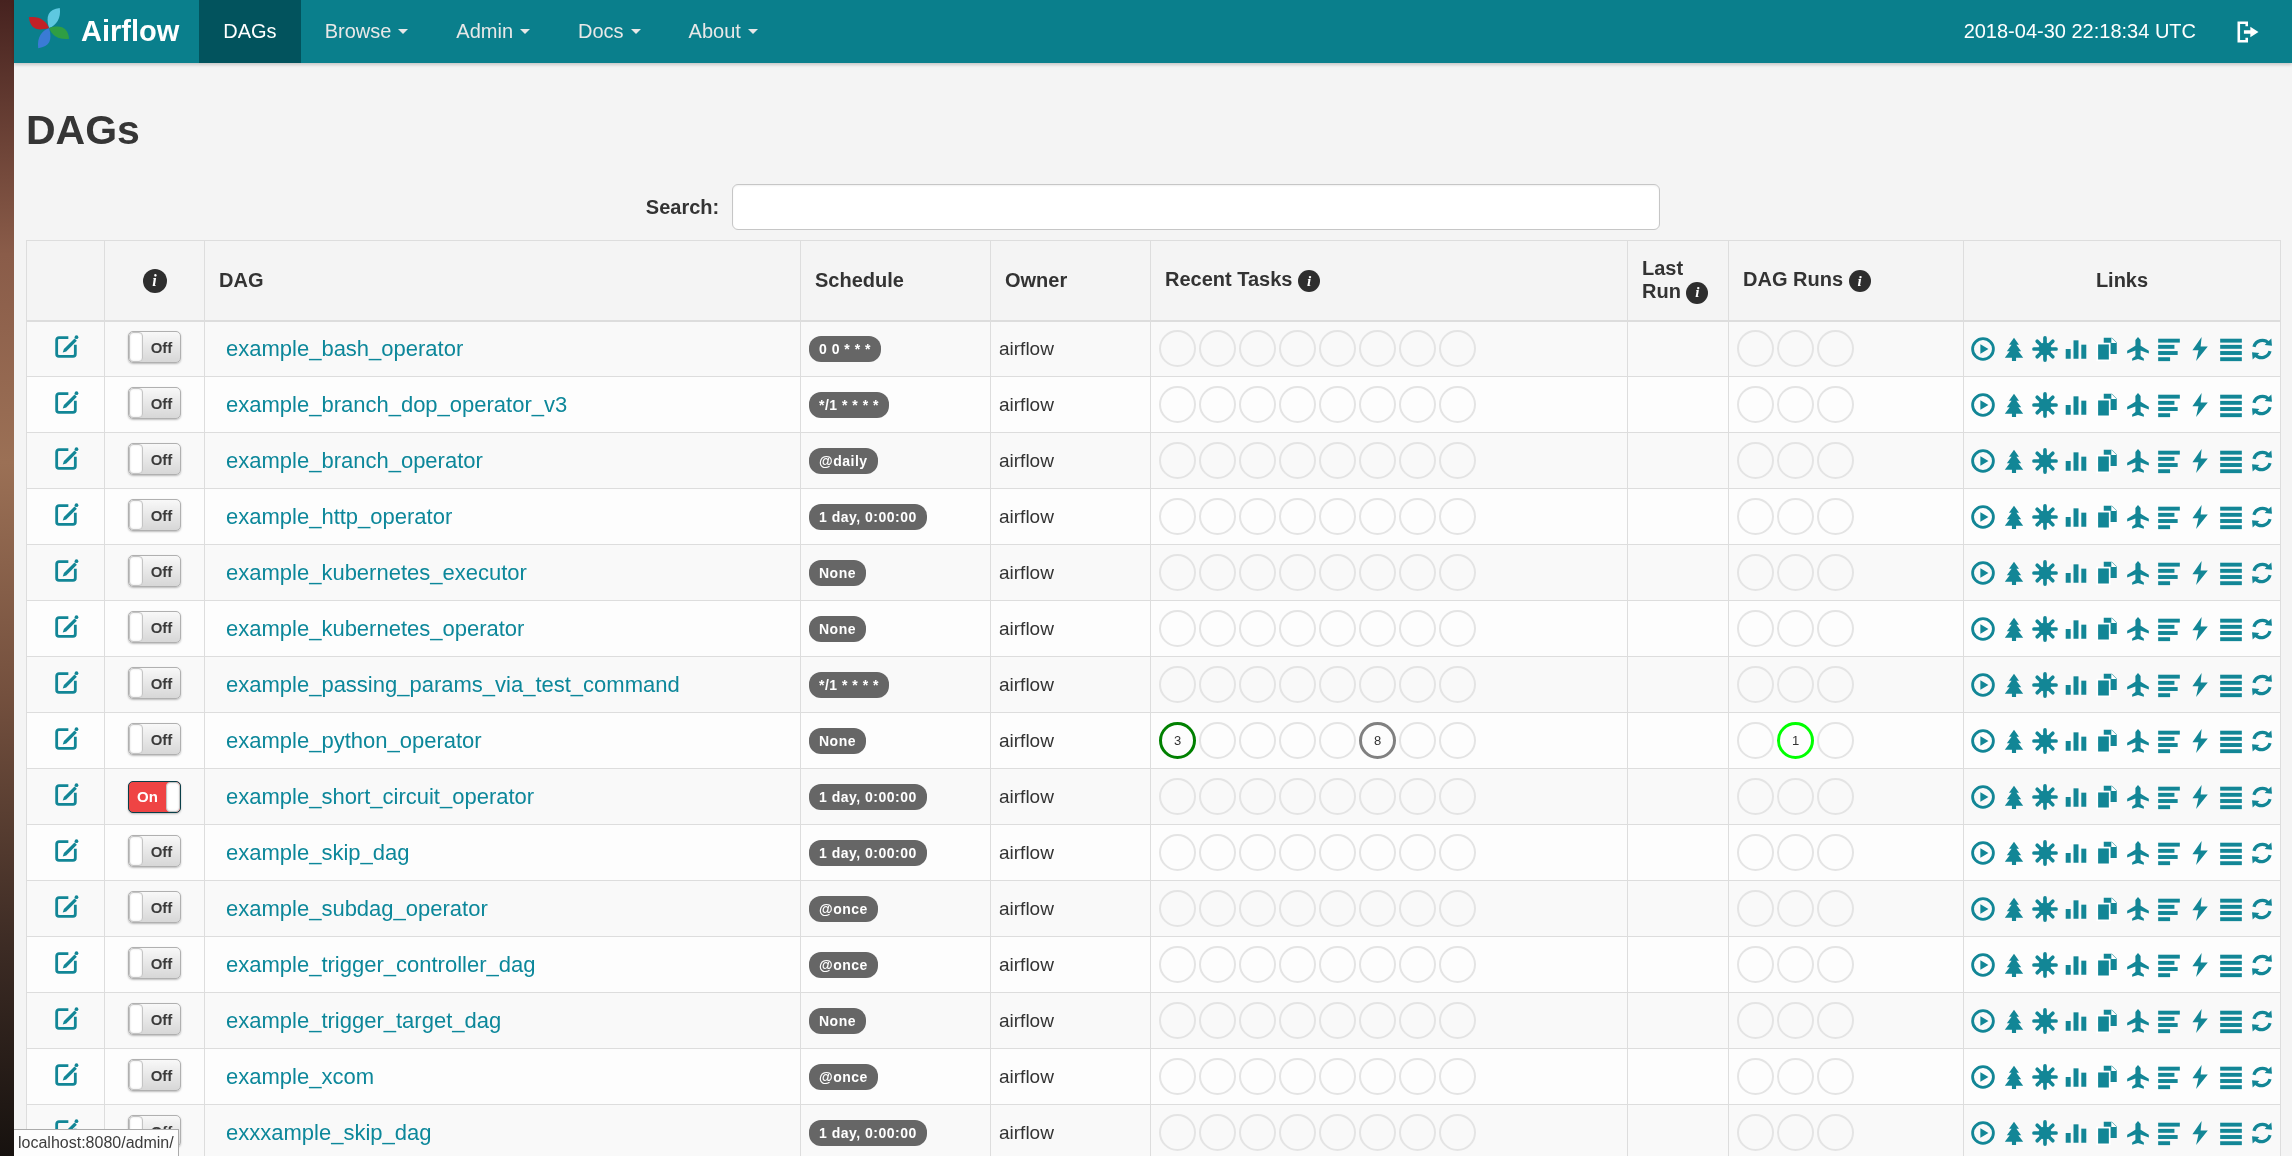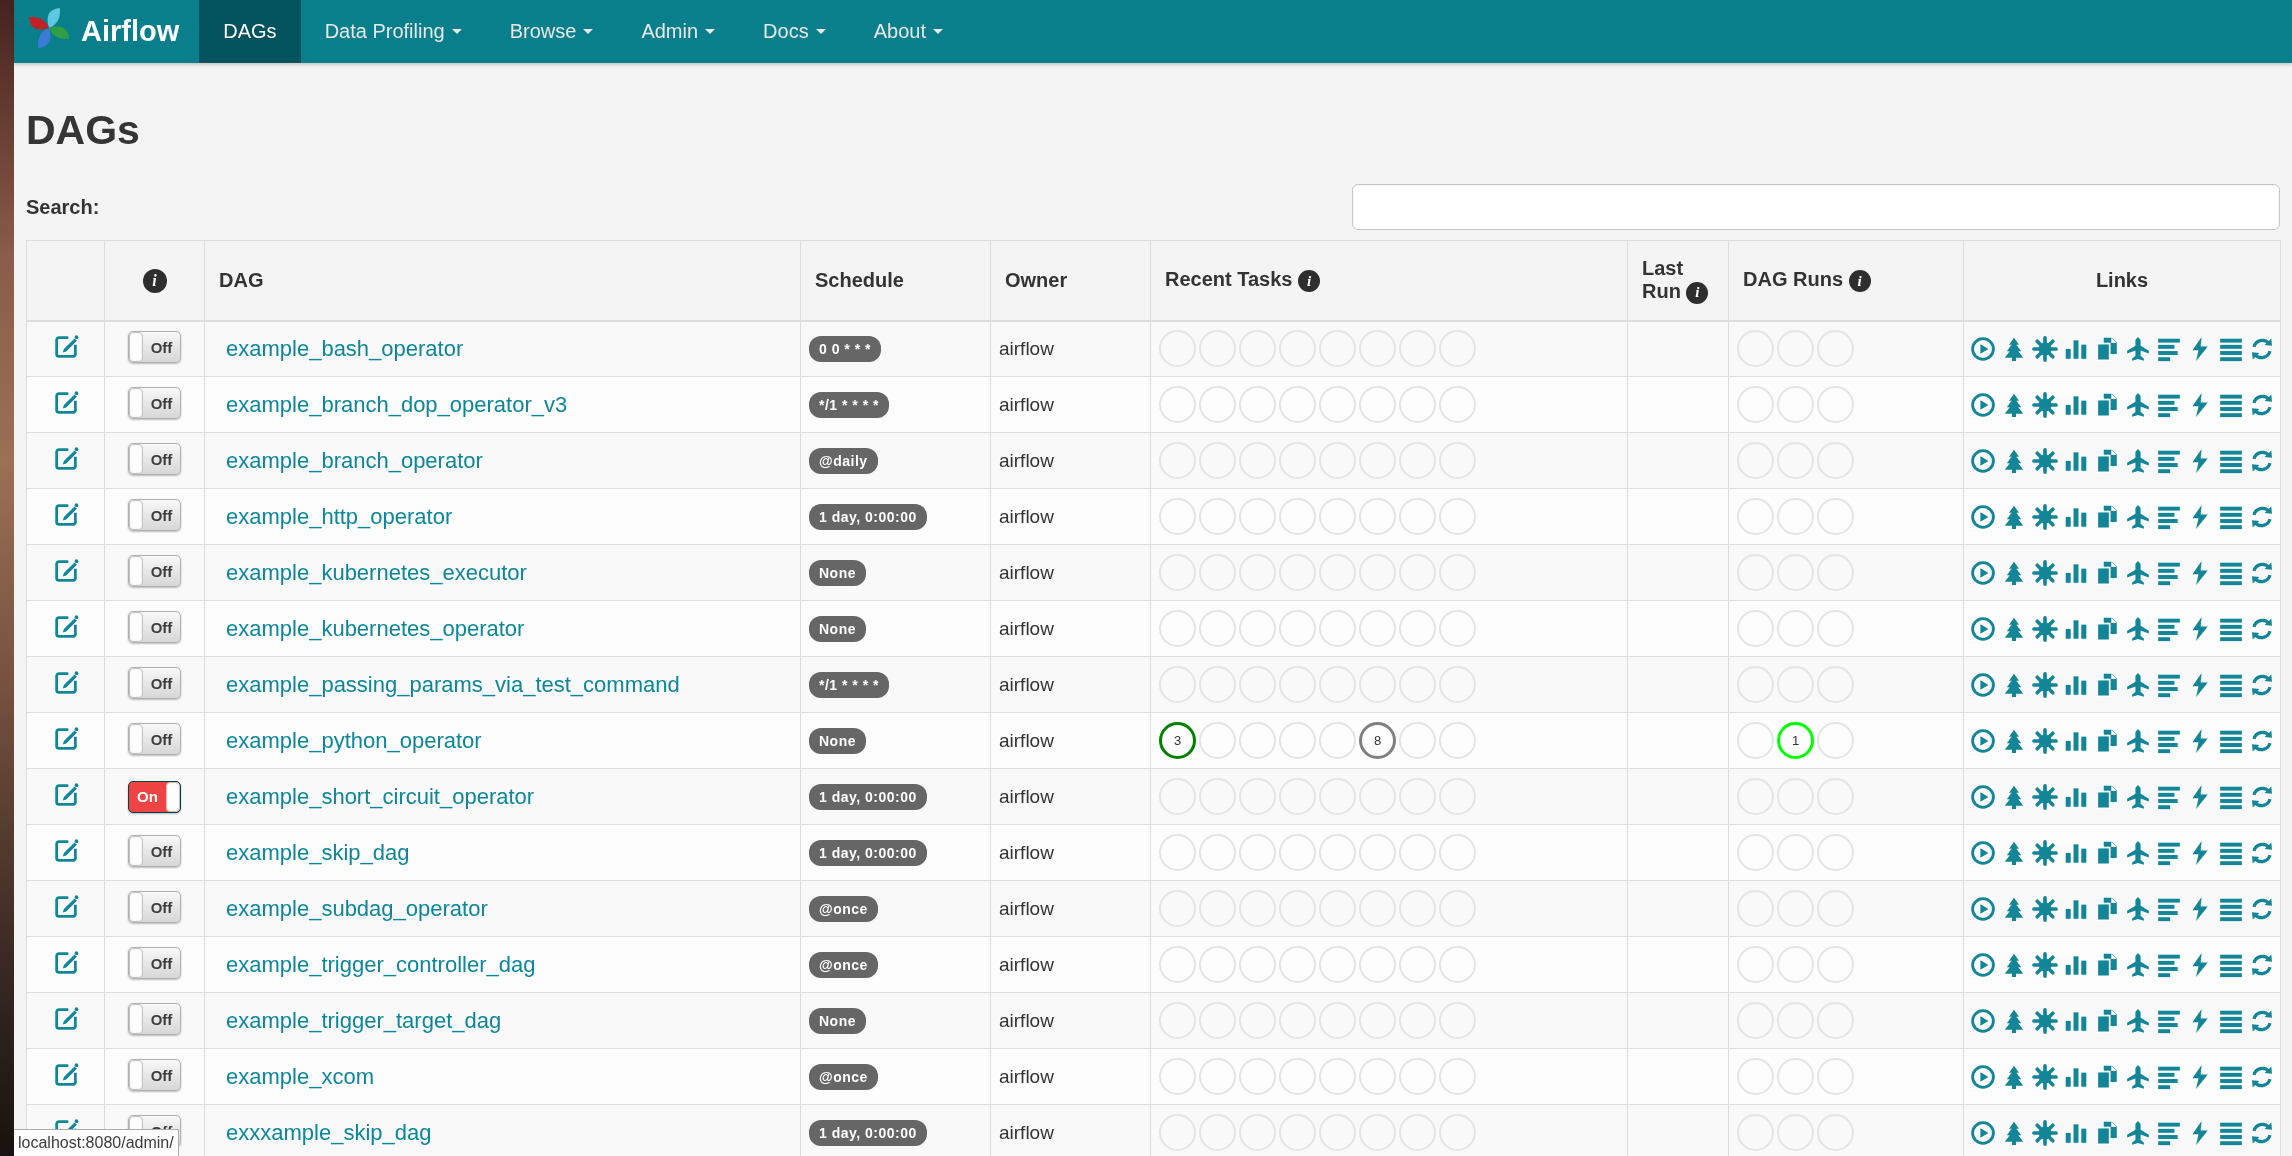--- a/index.html
+++ b/index.html
@@ -21,21 +21,21 @@
   .caret { display:inline-block; margin-left:7px; width:0; height:0;
     border-left:5px solid transparent; border-right:5px solid transparent;
     border-top:5px solid #e8e8e8; }
   .nav-right { margin-left:auto; display:flex; align-items:center; gap:38px;
     padding-right:30px; color:#fff; font-size:20px; }
   .logout { display:flex; cursor:pointer; }
 
   
   .content { position:absolute; left:26px; right:12px; top:63px; }
   .page-title { font-size:41px; font-weight:bold; color:#353535; margin:44px 0 30px 0; }
-  .search-row { display:flex; justify-content:space-between; align-items:center; gap:13px; margin-bottom:10px; }
+  .search-row { display:flex; justify-content:center; align-items:center; gap:13px; margin-bottom:10px; }
   .search-label { font-size:20px; font-weight:bold; color:#333; }
   .search-input { width:928px; height:46px; border:1px solid #c6c6c6; border-radius:6px;
     background:#fff; font-size:19px; padding:0 12px; outline:none;
     box-shadow:inset 0 1px 2px rgba(0,0,0,.06); }
 
   
   table.dags { border-collapse:collapse; table-layout:fixed; width:2254px; background:#fff; }
   th, td { border:1px solid #ddd; vertical-align:middle; }
   thead th { background:#f4f4f4; border-bottom-width:2px; font-size:20px; color:#333;
     text-align:left; padding:10px 14px; height:80px; font-weight:bold; }
@@ -99,40 +99,45 @@
         <path d="M32 32 C27 15 31 6 47 4 C49 19 42 28 32 32 Z" fill="#c12127" transform="rotate(270 32 32)"></path>
       </svg>
     </span>
     <span>Airflow</span>
   </div>
   <div id="nav-items" style="display:flex; align-items:stretch;">
       <div class="nav-item active">
         <span>DAGs</span>
       </div>
       <div class="nav-item">
-        <span>Data Profiling</span>
-        <span class="caret"></span>
-      </div>
-      <div class="nav-item">
         <span>Browse</span>
         <span class="caret"></span>
       </div>
       <div class="nav-item">
         <span>Admin</span>
         <span class="caret"></span>
       </div>
       <div class="nav-item">
         <span>Docs</span>
         <span class="caret"></span>
       </div>
       <div class="nav-item">
         <span>About</span>
         <span class="caret"></span>
       </div>
     </div>
+  <div class="nav-right">
+    <span>2018-04-30 22:18:34 UTC</span>
+    <span class="logout">
+      <svg viewBox="0 0 24 24" width="28" height="28" fill="#ffffff">
+        <path d="M3 3 h9 v4 h-2.2 V5.2 H5.2 v13.6 h4.6 V17 H12 v4 H3 Z"></path>
+        <path d="M14 7.5 l7 4.5 -7 4.5 v-3 H8.5 v-3 H14 Z"></path>
+      </svg>
+    </span>
+  </div>
 </div>
 
 <div class="content">
   <div class="page-title">DAGs</div>
 
   <div class="search-row">
     <span class="search-label">Search:</span>
     <input class="search-input" type="text" value="" placeholder="" style="">
   </div>
 

